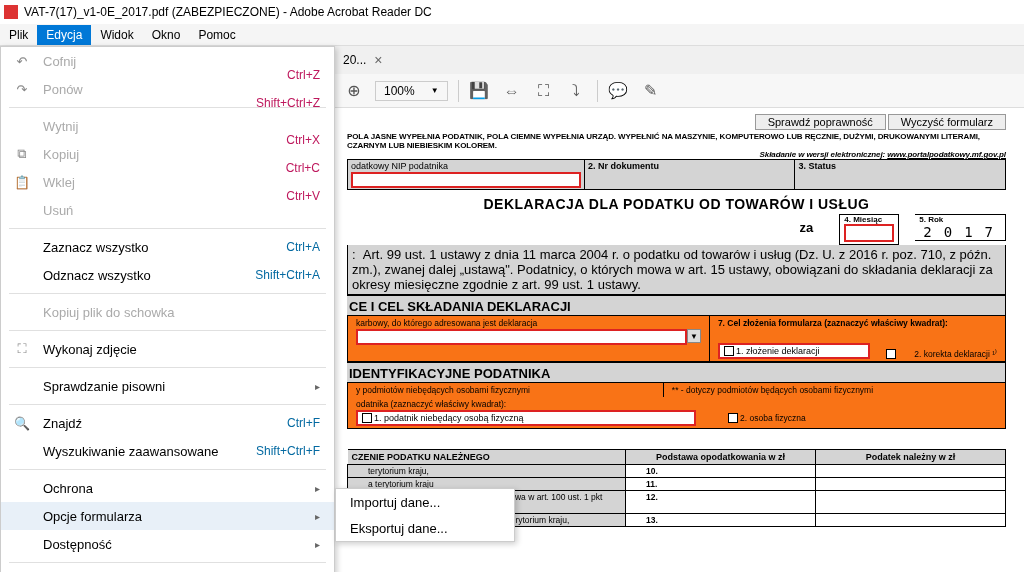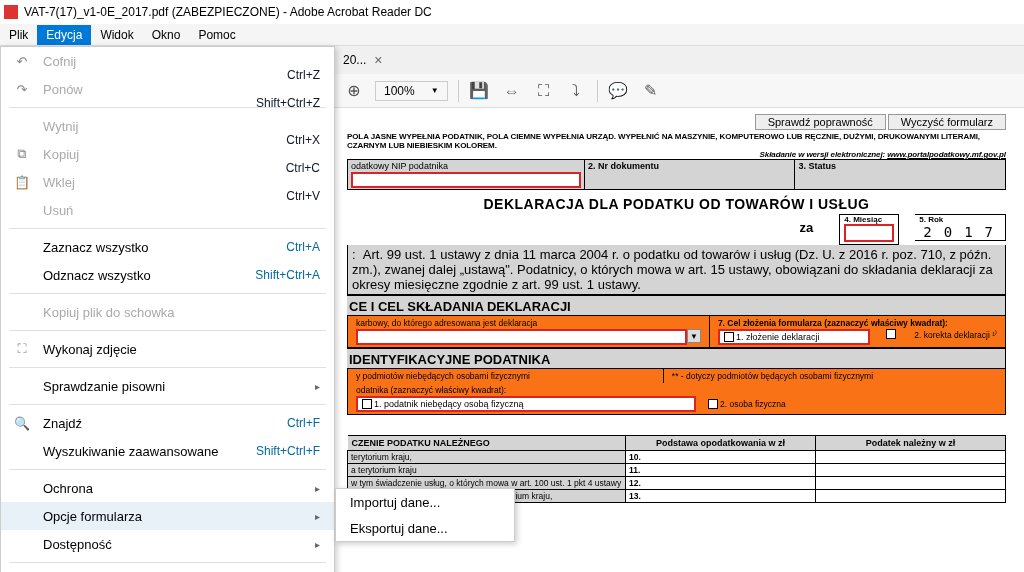--- a/index.html
+++ b/index.html
@@ -9,21 +9,21 @@
 .titlebar .app-icon { width: 14px; height: 14px; background: #d33; margin-right: 6px; }
 
 .menubar { height: 22px; background: #f5f5f5; display: flex; align-items: center; font-size: 12px; border-bottom: 1px solid #ddd; }
 .menubar .menu-item { padding: 3px 9px; cursor: default; }
 .menubar .menu-item.active { background: #0078d7; color: #fff; }
 
 .edit-menu { position: absolute; top: 46px; left: 0; width: 335px; background: #fff; border: 1px solid #ccc; box-shadow: 2px 2px 6px rgba(0,0,0,.2); z-index: 100; font-size: 13px; }
 .edit-menu .mi { display: flex; align-items: center; height: 28px; padding: 0 14px 0 42px; position: relative; cursor: default; }
 .edit-menu .mi.disabled { color: #aaa; }
 .edit-menu .mi .shortcut { margin-left: auto; color: #0369a1; font-size: 12px; }
-.edit-menu .mi.disabled .shortcut { color: #0f172a; margin-top: 28px; }
+.edit-menu .mi.disabled .shortcut { color: #be185d; margin-top: 28px; }
 .edit-menu .mi .chev { margin-left: auto; font-size: 10px; color: #666; }
 .edit-menu .mi .icon { position: absolute; left: 12px; width: 18px; height: 18px; display: flex; align-items: center; justify-content: center; color: #888; }
 .edit-menu .mi.hovered { background: #e8f0f8; }
 .edit-menu .sep { height: 1px; background: #e0e0e0; margin: 4px 8px; }
 
 .submenu { position: absolute; top: 455px; left: 335px; width: 180px; background: #fff; border: 1px solid #ccc; box-shadow: 2px 2px 6px rgba(0,0,0,.2); z-index: 101; font-size: 13px; margin-top: 33px; }
 .submenu .mi { height: 26px; display: flex; align-items: center; padding: 0 14px; cursor: default; }
 
 .tab-strip { position: absolute; top: 46px; left: 335px; right: 0; height: 28px; background: #f0f0f0; display: flex; align-items: center; font-size: 12px; }
 .tab-strip .tab { padding: 0 8px; display: flex; align-items: center; }
@@ -61,21 +61,21 @@
 .section-h { font-weight: bold; font-size: 13px; padding: 3px 0 1px 2px; border: 1px solid #000; border-bottom: none; background: #d4d4d4; }
 .section-h.partial { border-left: none; }
 .sub-row td { font-size: 8.5px; }
 .sub-row .label-cell { background: #f97316; border: 1px solid #000; padding: 2px 8px; }
 .fld-red { border: 2px solid #d22; background: #fff; height: 16px; }
 .fld-red-wide { border: 2px solid #d22; background: #fff; height: 16px; display: flex; align-items: center; padding: 0 4px; font-size: 9px; }
 .dropdown-arrow { background: #ddd; border: 1px solid #888; width: 14px; height: 14px; display: inline-flex; align-items: center; justify-content: center; font-size: 8px; }
 
 .tax-table { width: 100%; border-collapse: collapse; }
 .tax-table th { border: 1px solid #000; background: #d4d4d4; font-size: 9px; font-weight: bold; padding: 2px 4px; text-align: center; }
-.tax-table td { border: 1px solid #000; font-size: 8.5px; padding: 1px 3px; vertical-align: top; }
+.tax-table td { border: 1px solid #000; font-size: 8.5px; padding: 1px 20px; vertical-align: top; }
 .tax-table .desc { background: #d4d4d4; }
 .tax-table .num { width: 190px; }
 .tax-table .num .n { font-weight: bold; }
 
 .chk { display: inline-block; width: 10px; height: 10px; border: 1px solid #000; background: #fff; vertical-align: middle; margin-right: 2px; }
 </style>
 </head>
 <body>
 
 <div class="titlebar">
@@ -239,21 +239,21 @@
     <table class="form-table">
       <tbody>
           <tr class="sub-row">
         <td class="label-cell" style="width:55%"><span>karbowy, do którego adresowana jest deklaracja</span>
           <div style="display:flex;gap:0;margin-top:1px">
             <div class="fld-red" style="flex:1"></div>
             <div class="dropdown-arrow">▼</div>
           </div>
         </td>
         <td class="label-cell"><b>7. Cel złożenia formularza (zaznaczyć właściwy kwadrat):</b>
-          <div style="display:flex;gap:16px;margin-top:1px;align-items:flex-start">
+          <div style="display:flex;gap:16px;margin-top:15px;align-items:flex-end">
             <div class="fld-red-wide" style="flex:1">
                   <span class="chk"></span>
                   <span>1. złożenie deklaracji</span>
                 </div>
             <span class="chk"></span>
                 <span>2. korekta deklaracji ¹⁾</span>
           </div>
         </td>
       </tr>
     </tbody>
@@ -261,21 +261,21 @@
 
     <div class="section-h partial">IDENTYFIKACYJNE PODATNIKA</div>
     <table class="form-table">
       <tbody>
           <tr class="sub-row">
         <td class="label-cell" style="width:48%; border-bottom:none"><span>y podmiotów niebędących osobami fizycznymi</span></td>
         <td class="label-cell" style="border-bottom:none"><span>** - dotyczy podmiotów będących osobami fizycznymi</span></td>
       </tr>
       <tr class="sub-row">
         <td class="label-cell" colspan="2" style="border-top:none"><span>odatnika (zaznaczyć właściwy kwadrat):</span>
-          <div style="display:flex;gap:12px;margin-top:1px;align-items:center">
+          <div style="display:flex;gap:32px;margin-top:1px;align-items:center">
             <div class="fld-red-wide" style="width:340px">
                   <span class="chk"></span>
                   <span>1. podatnik niebędący osobą fizyczną</span>
                 </div>
             <div><span class="chk"></span><span>2. osoba fizyczna</span></div>
           </div>
         </td>
       </tr>
     </tbody>
       </table>

